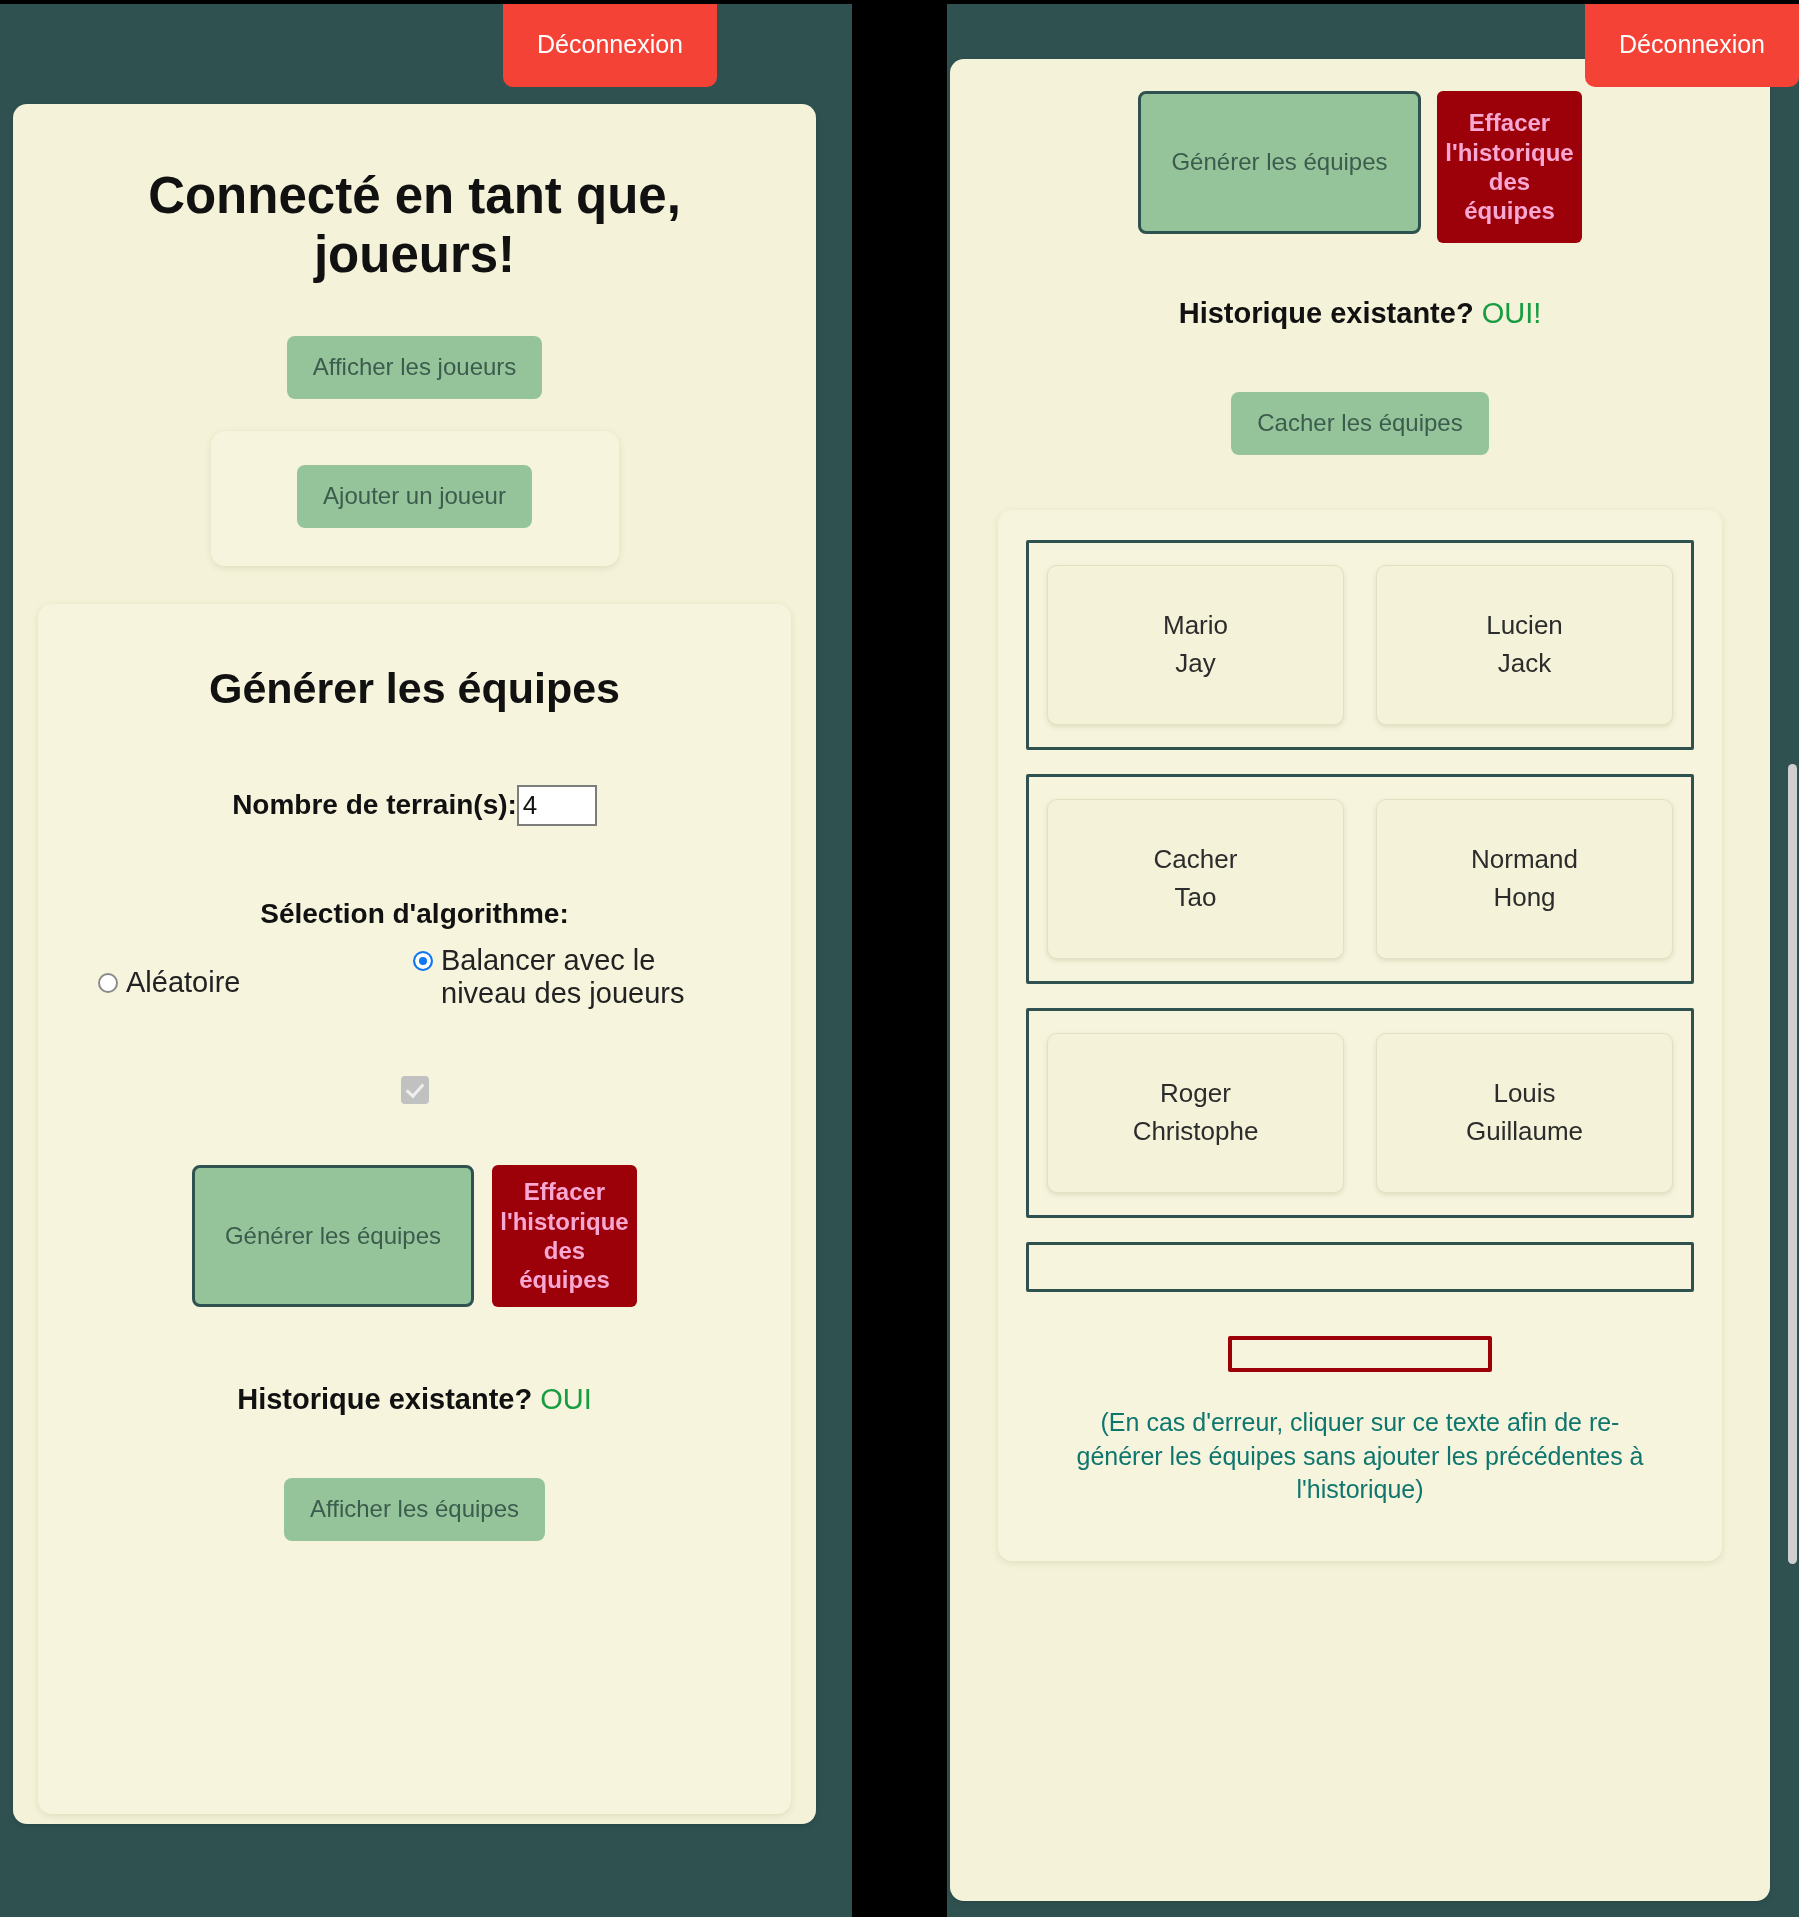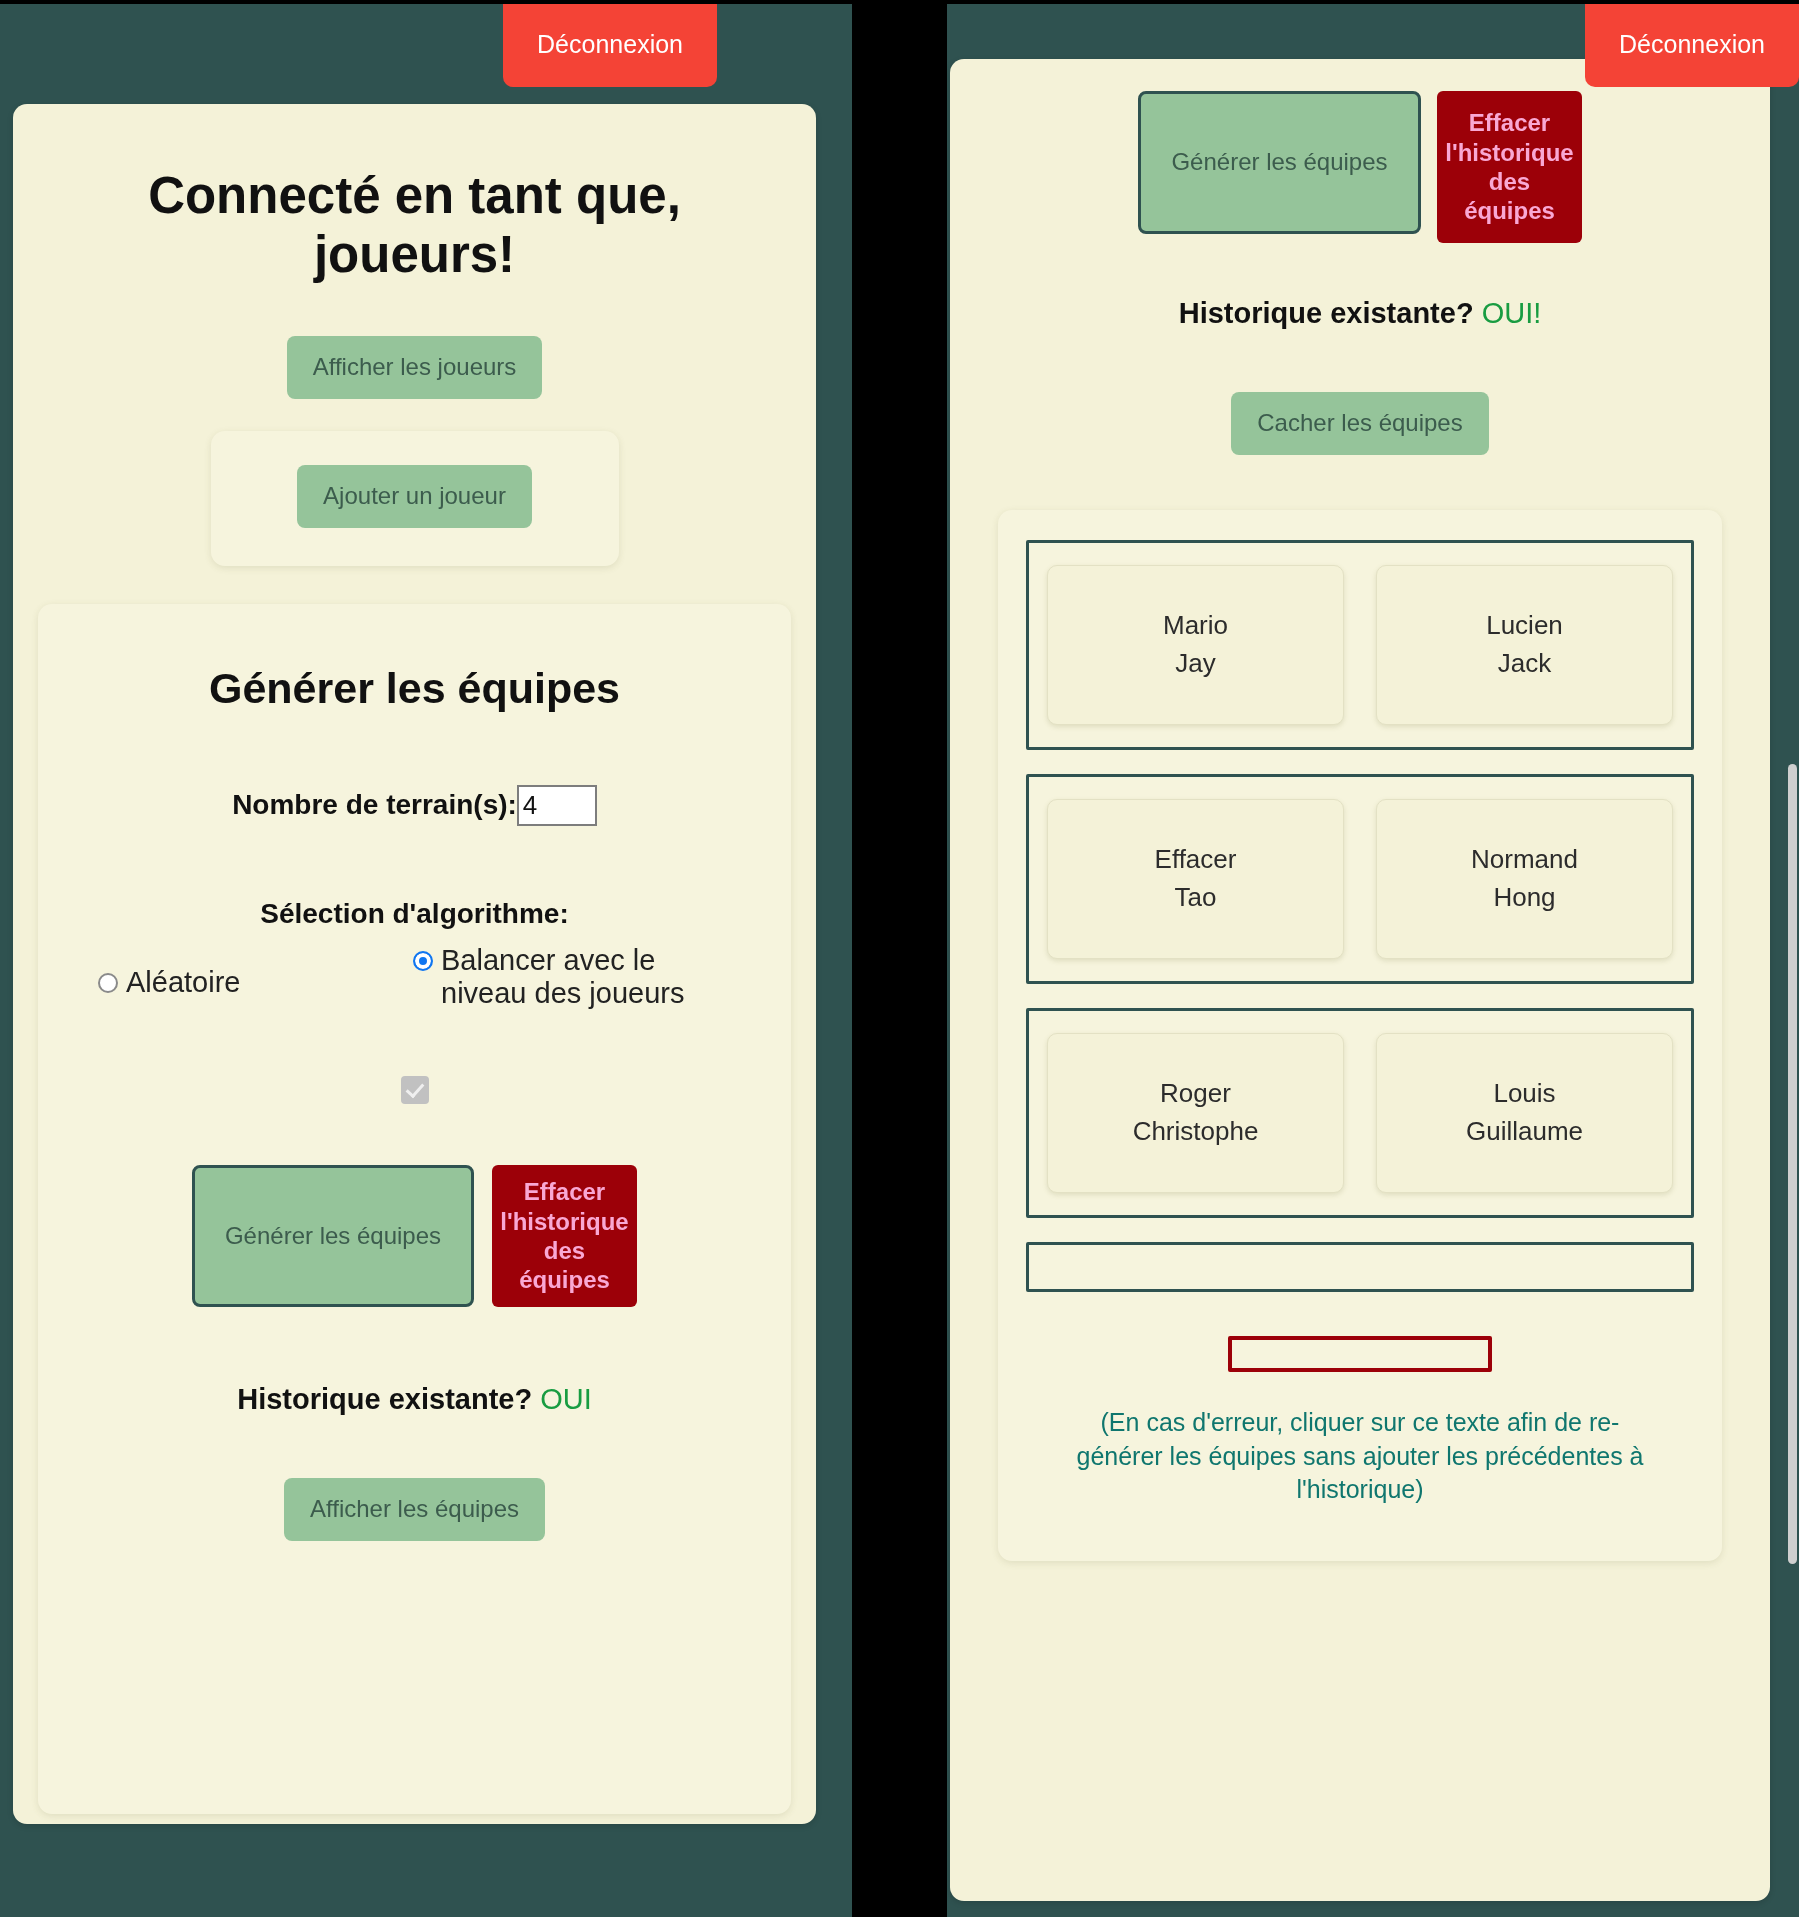--- a/index.html
+++ b/index.html
@@ -418,21 +418,21 @@
           <div class="player">Jay</div>
         </div>
         <div class="team-box">
           <div class="player">Lucien</div>
           <div class="player">Jack</div>
         </div>
       </div>
 
       <div class="court">
         <div class="team-box">
-          <div class="player">Effacer</div>
+          <div class="player">Cacher</div>
           <div class="player">Tao</div>
         </div>
         <div class="team-box">
           <div class="player">Normand</div>
           <div class="player">Hong</div>
         </div>
       </div>
 
       <div class="court">
         <div class="team-box">

